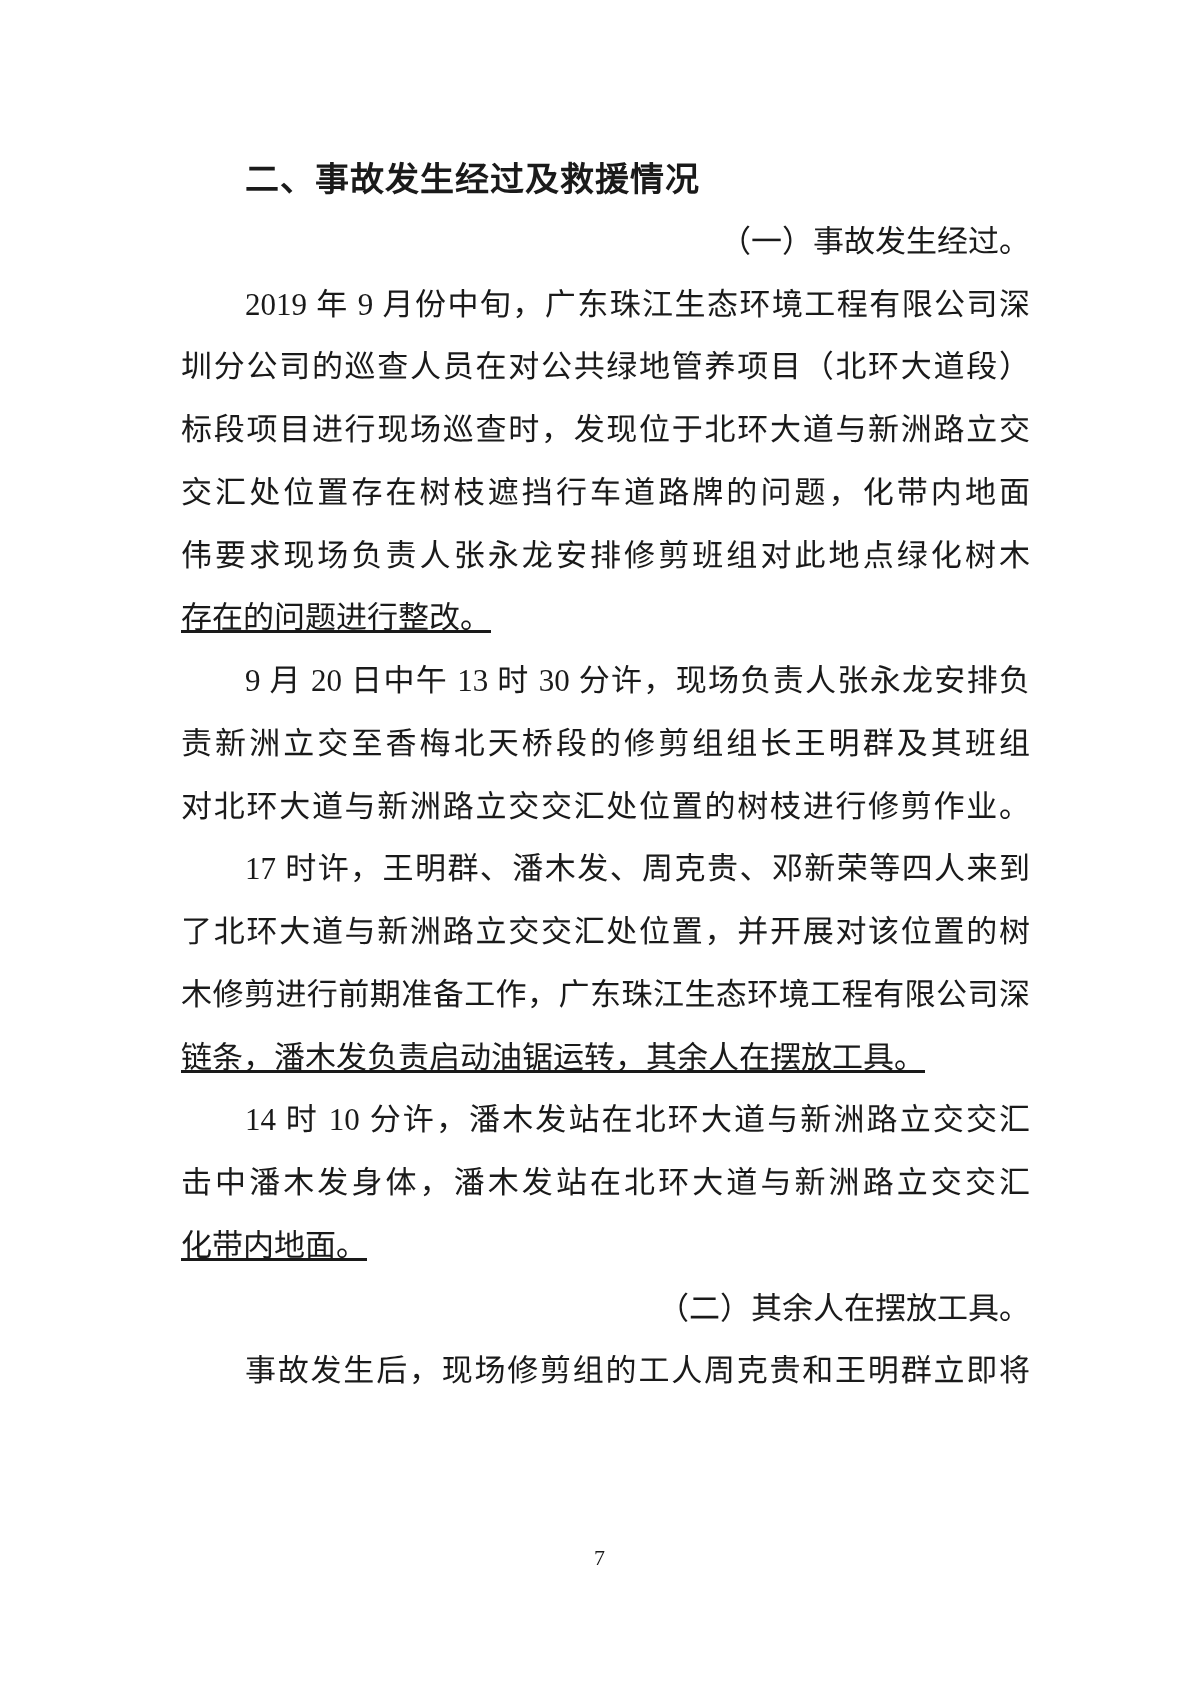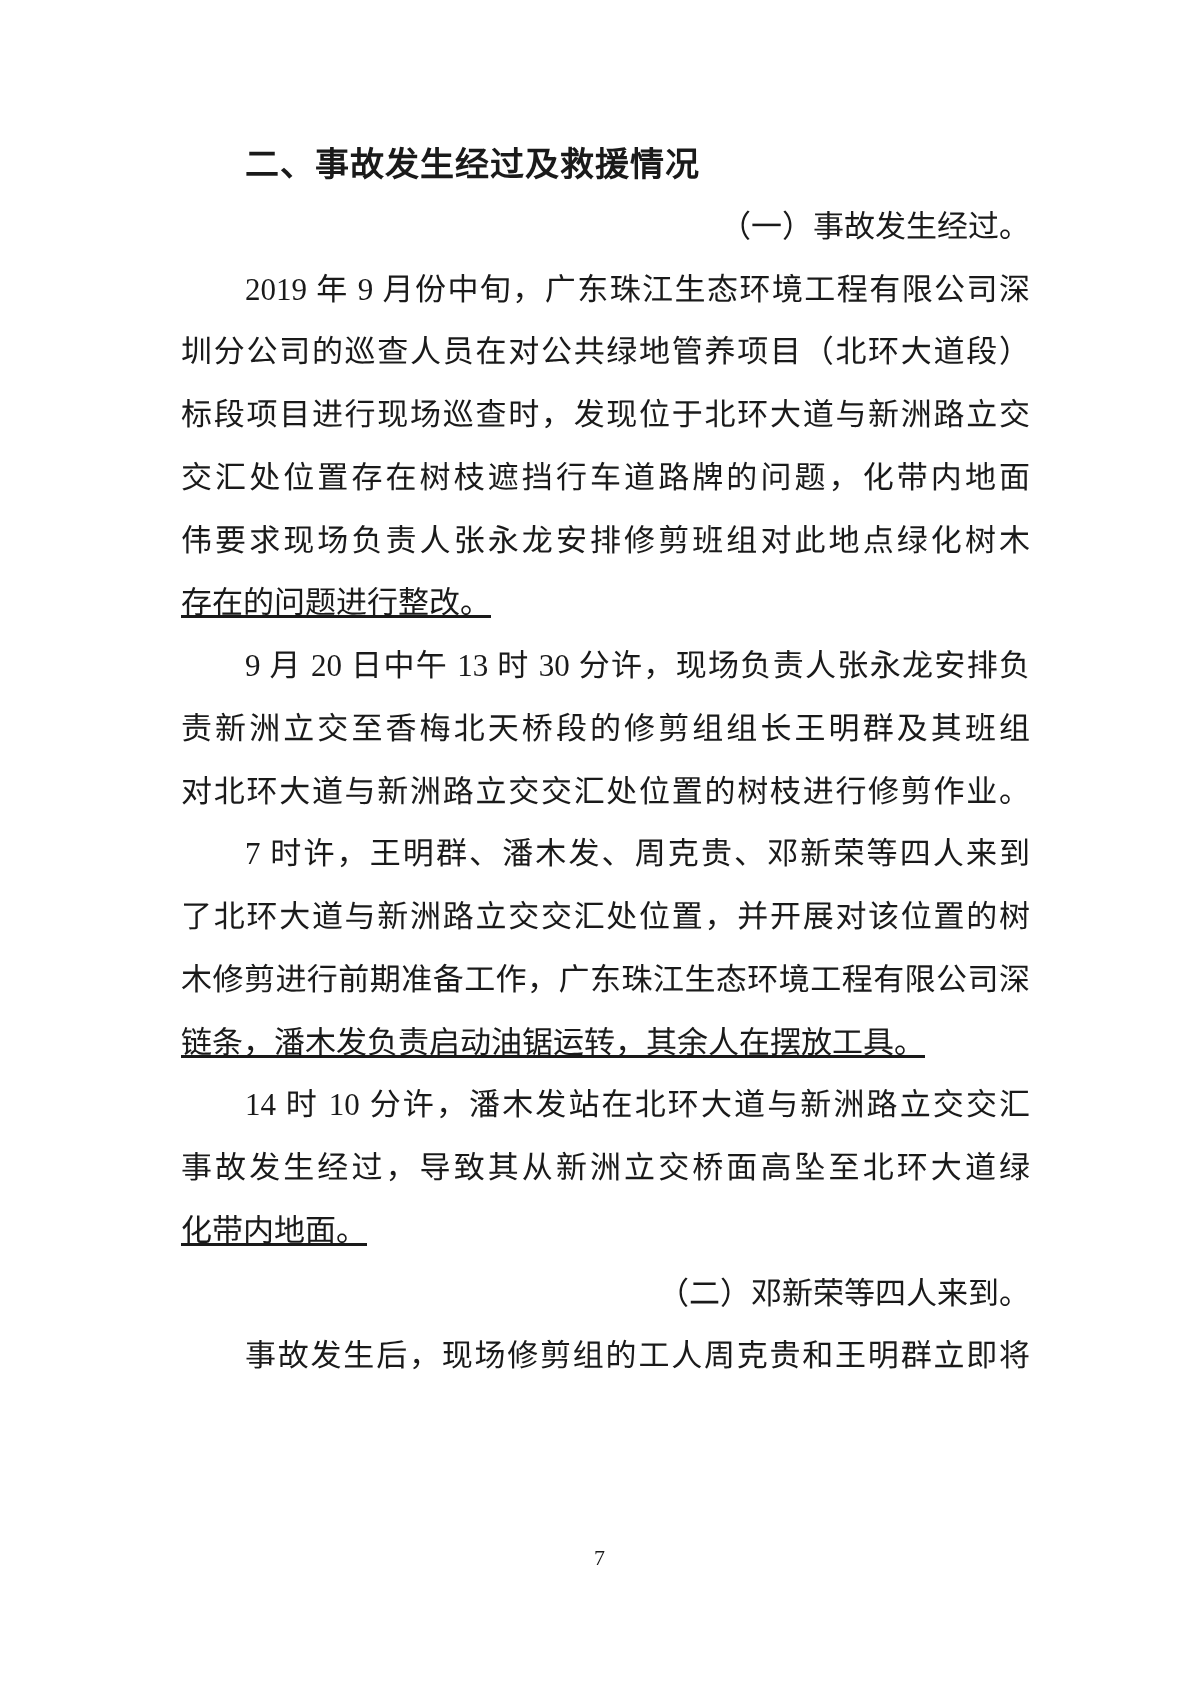--- a/index.html
+++ b/index.html
@@ -10,21 +10,21 @@
   .page {
     position: relative;
     width: 1199px;
     height: 1696px;
     background: #ffffff;
     overflow: hidden;
   }
   .text-block {
     position: absolute;
     left: 181px;
-    top: 133px;
+    top: 148px;
     width: 849px;
     color: #1a1a1a;
     font-family: "Liberation Serif", "DejaVu Serif", serif;
   }
   .line {
     height: 62.75px;
     line-height: 62.75px;
     font-size: 31px;
     white-space: normal;
     overflow: hidden;
@@ -80,24 +80,24 @@
       <div class="line para-single">（一）事故发生经过。</div>
       <div class="line para-start">2019 年 9 月份中旬，广东珠江生态环境工程有限公司深</div>
       <div class="line body">圳分公司的巡查人员在对公共绿地管养项目（北环大道段）</div>
       <div class="line body">标段项目进行现场巡查时，发现位于北环大道与新洲路立交</div>
       <div class="line body">交汇处位置存在树枝遮挡行车道路牌的问题，化带内地面</div>
       <div class="line body">伟要求现场负责人张永龙安排修剪班组对此地点绿化树木</div>
       <div class="line para-end">存在的问题进行整改。</div>
       <div class="line para-start">9 月 20 日中午 13 时 30 分许，现场负责人张永龙安排负</div>
       <div class="line body">责新洲立交至香梅北天桥段的修剪组组长王明群及其班组</div>
       <div class="line body">对北环大道与新洲路立交交汇处位置的树枝进行修剪作业。</div>
-      <div class="line para-start">7 时许，王明群、潘木发、周克贵、邓新荣等四人来到</div>
+      <div class="line para-start">17 时许，王明群、潘木发、周克贵、邓新荣等四人来到</div>
       <div class="line body">了北环大道与新洲路立交交汇处位置，并开展对该位置的树</div>
       <div class="line body">木修剪进行前期准备工作，广东珠江生态环境工程有限公司深</div>
       <div class="line para-end">链条，潘木发负责启动油锯运转，其余人在摆放工具。</div>
       <div class="line para-start">14 时 10 分许，潘木发站在北环大道与新洲路立交交汇</div>
-      <div class="line body">事故发生经过，导致其从新洲立交桥面高坠至北环大道绿</div>
+      <div class="line body">击中潘木发身体，潘木发站在北环大道与新洲路立交交汇</div>
       <div class="line para-end">化带内地面。</div>
-      <div class="line para-single">（二）邓新荣等四人来到。</div>
+      <div class="line para-single">（二）其余人在摆放工具。</div>
       <div class="line para-start">事故发生后，现场修剪组的工人周克贵和王明群立即将</div>
     </div>
   <div class="page-number">7</div>
 </div>
 
 </body></html>

